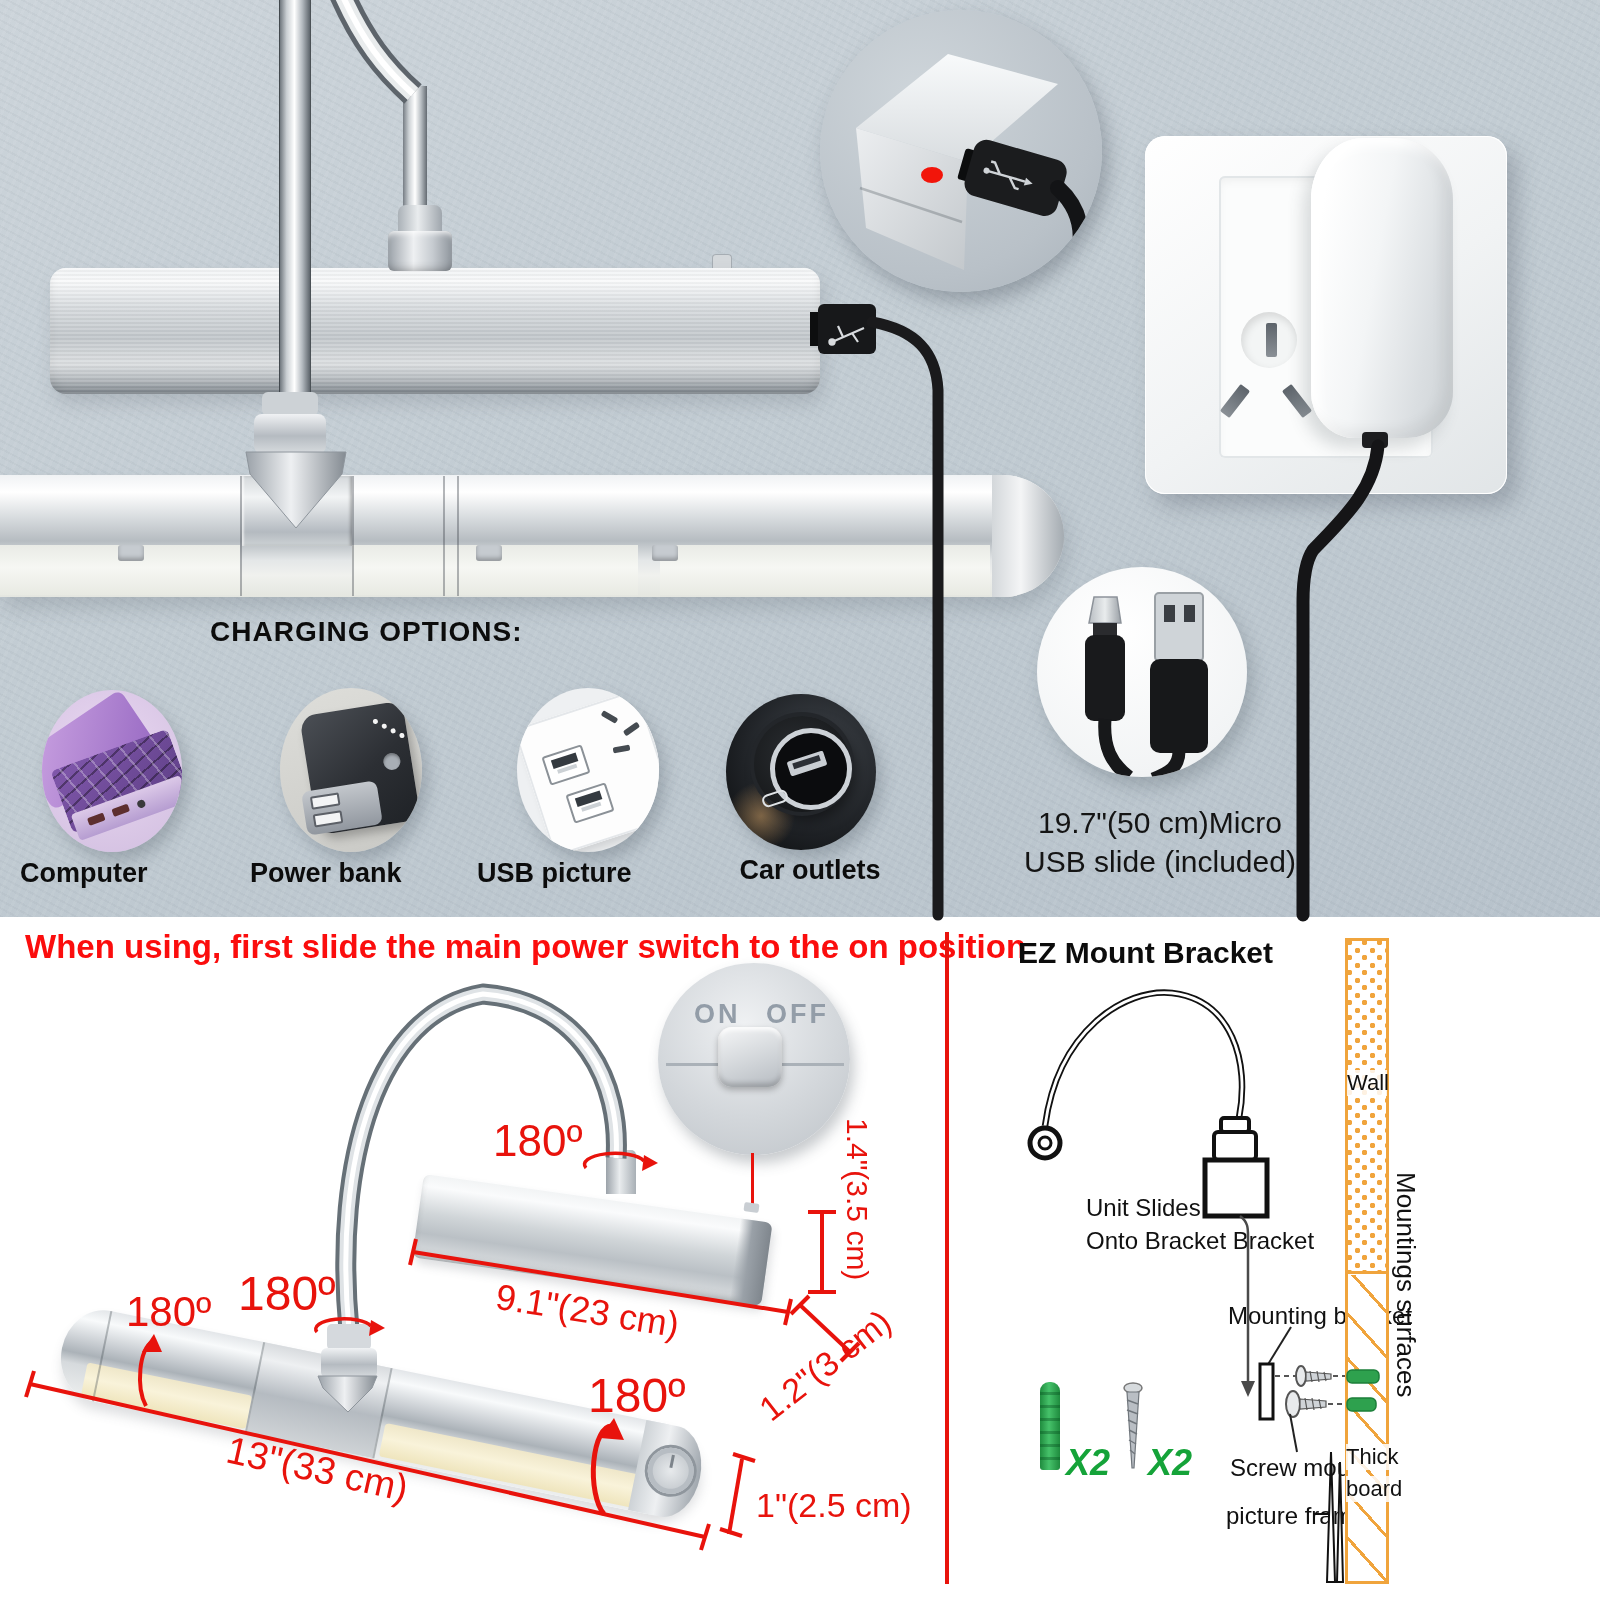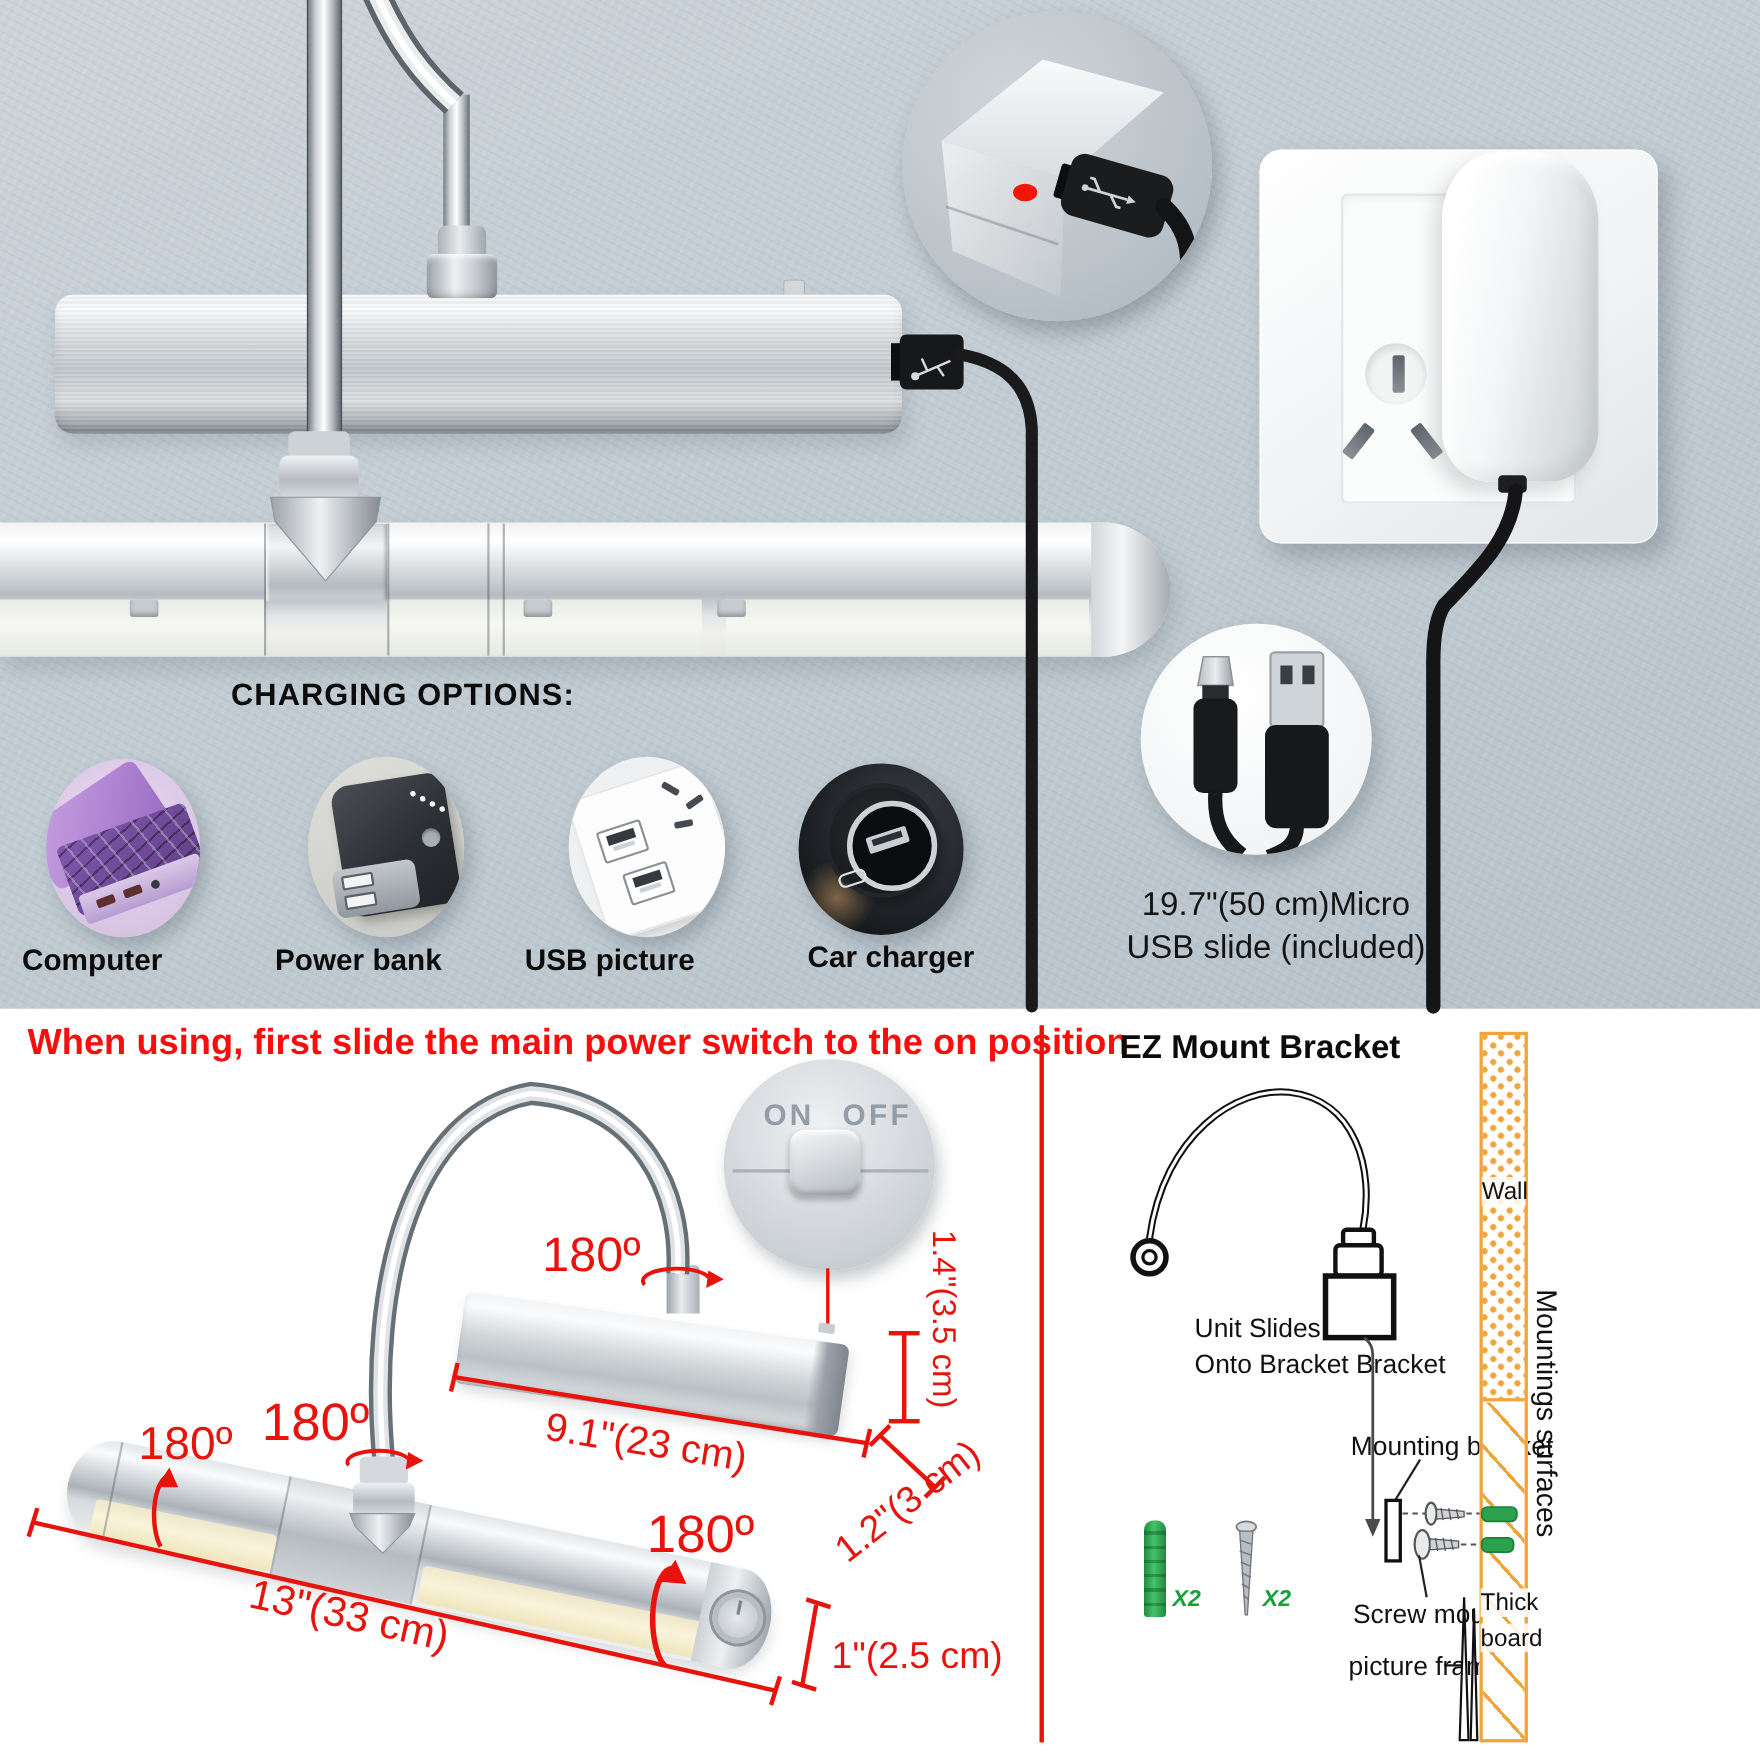--- a/index.html
+++ b/index.html
@@ -161,21 +161,21 @@
   .ws-dots{position:absolute;left:0;top:0;width:100%;height:330px;
        background-image:radial-gradient(#f0a43c 2.6px,transparent 3px),radial-gradient(#f0a43c 2.6px,transparent 3px);
        background-size:15px 15px;background-position:2px 2px,9px 9px;}
   .ws-line{position:absolute;left:0;width:100%;height:3px;background:#f0a43c;}
   .ws-hatch{position:absolute;left:0;top:334px;width:100%;height:306px;
        background:repeating-linear-gradient(48deg,transparent 0 27px,#f0a43c 27px 30px);}
   .ws-label{position:absolute;font-size:22px;color:#111;background:rgba(255,255,255,.85);text-align:center;}
   .anchor-icon{left:1040px;top:1382px;width:20px;height:88px;border-radius:9px 9px 3px 3px;
        background:repeating-linear-gradient(180deg,transparent 0 10px,rgba(0,70,25,.35) 10px 13px),
                   linear-gradient(90deg,#1f8b3e,#46c26a 45%,#1f8b3e);}
-  .x2{font-size:21px;font-weight:bold;font-style:italic;color:#15a339;white-space:nowrap;}
+  .x2{font-size:36px;font-weight:bold;font-style:italic;color:#15a339;white-space:nowrap;}
   svg.overlay{left:0;top:0;width:1600px;height:1600px;pointer-events:none;}
 </style>
 </head>
 <body>
 
 <div id="canvas">
 
   <div class="abs wall"></div>
 
   <div class="abs tube-lamp"></div>
@@ -306,21 +306,21 @@
     <div class="abs cc-rim"></div>
     <div class="abs cc-usb">
         <i></i>
       </div>
     <div class="abs cc-c"></div>
   </div>
 
   <div class="abs opt-label" style="left:20px;top:858px;width:110px">Computer</div>
   <div class="abs opt-label" style="left:250px;top:858px;width:130px">Power bank</div>
   <div class="abs opt-label" style="left:477px;top:858px;width:150px">USB picture</div>
-  <div class="abs opt-label" style="left:730px;top:855px;width:160px">Car charger</div>
+  <div class="abs opt-label" style="left:730px;top:855px;width:160px">Car outlets</div>
 
   <div class="abs cable-note" style="left:990px;top:803px;width:340px">
     <div>19.7"(50 cm)Micro</div>
     <div>USB slide (included)</div>
   </div>
 
   <div class="abs warning">When using, first slide the main power switch to the on position</div>
   <div class="abs divider"></div>
 
   <div class="abs switch-circle">

